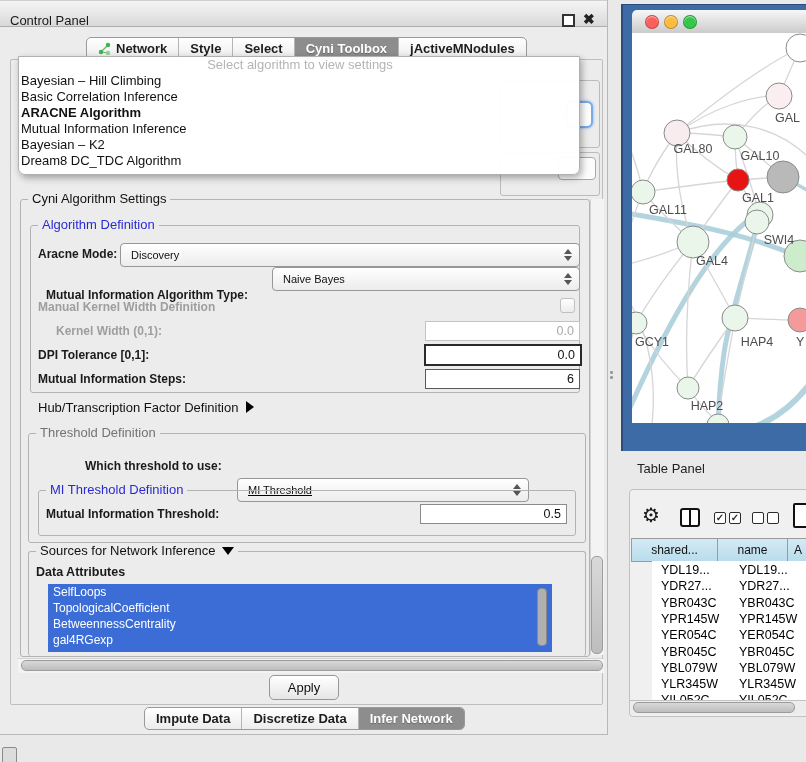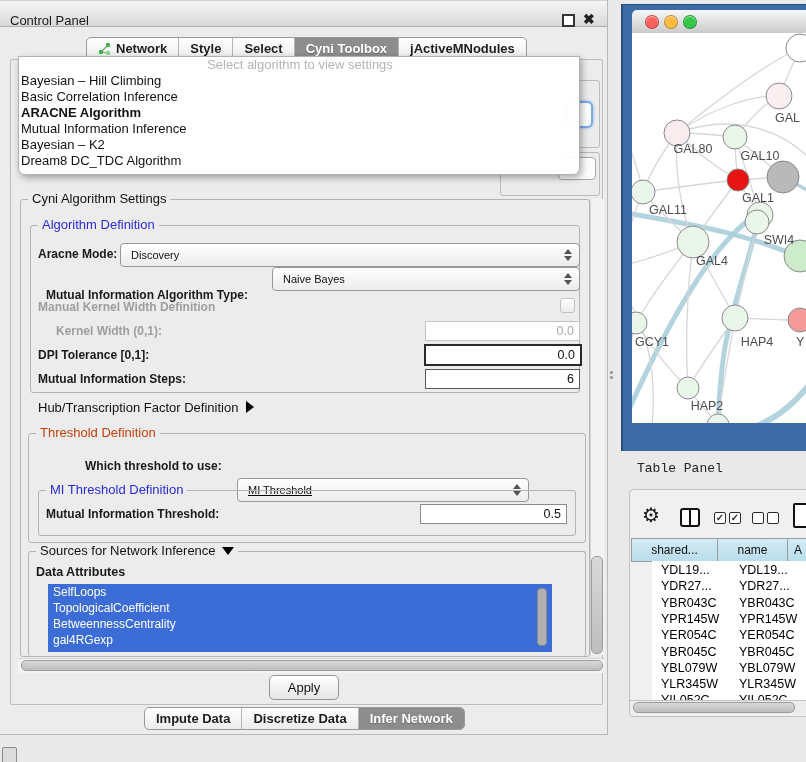--- a/index.html
+++ b/index.html
@@ -45,21 +45,21 @@
               background:rgba(255,255,255,.97);border:1px solid #b0b0b0;
               border-radius:0 0 7px 7px;box-shadow:2px 3px 7px rgba(0,0,0,.32);}
   .popup-row{height:16px;line-height:16px;font-size:13px;color:#111;padding-left:2px;}
   .popup-row.placeholder{text-align:center;color:#b4b4b4;}
   .popup-row.hl{font-weight:bold;}
 
   
   .group{border:1px solid #b3b3b3;border-radius:3px;}
   .group-title{position:absolute;background:#ececec;padding:0 4px;font-size:13px;color:#111;
                white-space:nowrap;line-height:14px;}
-  .blue{color:#2a2ad2;} .green{color:#c2410c;}
+  .blue{color:#2a2ad2;} .green{color:#737373;}
 
   .lbl{font-size:12px;font-weight:bold;color:#1a1a1a;white-space:nowrap;}
   .lbl.dis{color:#9e9e9e;}
   .plain{font-size:13px;color:#111;white-space:nowrap;}
 
   .combo{height:22px;border:1px solid #979797;border-radius:4px;
          background:linear-gradient(#ffffff,#ececec);display:flex;align-items:center;
          box-shadow:0 1px 1px rgba(255,255,255,.8) inset;}
   .combo-val{flex:1;font-size:11px;color:#111;padding-left:10px;}
   .combo-arrows{width:14px;display:flex;flex-direction:column;align-items:center;margin-right:4px;}
@@ -100,21 +100,21 @@
               border-left:2px solid #2a4b7c;border-top:1px solid #2a4b7c;}
   #net-titlebar{left:632px;top:10px;width:174px;height:23px;border-radius:5px 0 0 0;
                 background:linear-gradient(#f7f7f7,#cbcbcb);border-bottom:1px solid #949494;}
   .light{position:absolute;top:5px;width:12px;height:12px;border-radius:50%;
          border:1px solid rgba(0,0,0,.25);box-shadow:0 1px 1px rgba(255,255,255,.6) inset;}
   #light-red{left:13px;background:#fc605c;}
   #light-yellow{left:32px;background:#fdbc40;}
   #light-green{left:51px;background:#34c748;}
   #net-canvas{left:632px;top:33px;width:174px;height:390px;background:#fff;overflow:hidden;}
 
-  #table-panel-title{left:637px;top:461px;font-size:13px;color:#222;font-family:Liberation Mono, monospace;}
+  #table-panel-title{left:637px;top:461px;font-size:13px;color:#222;}
   #table-container{left:629px;top:489px;width:190px;height:226px;background:#f0f0f0;
                    border:1px solid #c2c2c2;border-radius:4px;}
   #gear-icon{left:642px;top:504px;font-size:20px;color:#1a1a1a;line-height:22px;}
   #cols-icon{left:680px;top:508px;width:16px;height:15px;border:2px solid #111;border-radius:3px;background:#fff;}
   #cols-icon i{position:absolute;left:7px;top:0;width:2px;height:15px;background:#111;}
   .mini-box{position:absolute;width:10px;height:10px;border:1.5px solid #2c2c2c;border-radius:2px;
             background:#fff;font-size:10px;line-height:9px;text-align:center;color:#2c2c2c;font-weight:bold;}
   #doc-icon{left:793px;top:503px;width:16px;height:21px;border:2px solid #111;background:#fff;border-radius:2px;}
 
   .th-cell{top:538px;height:22px;background:linear-gradient(#d3eaf5,#b9ddeb);

